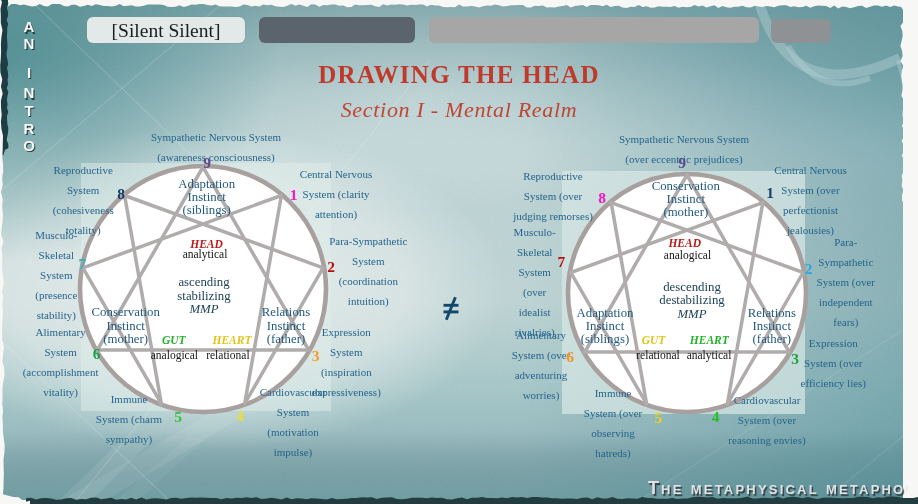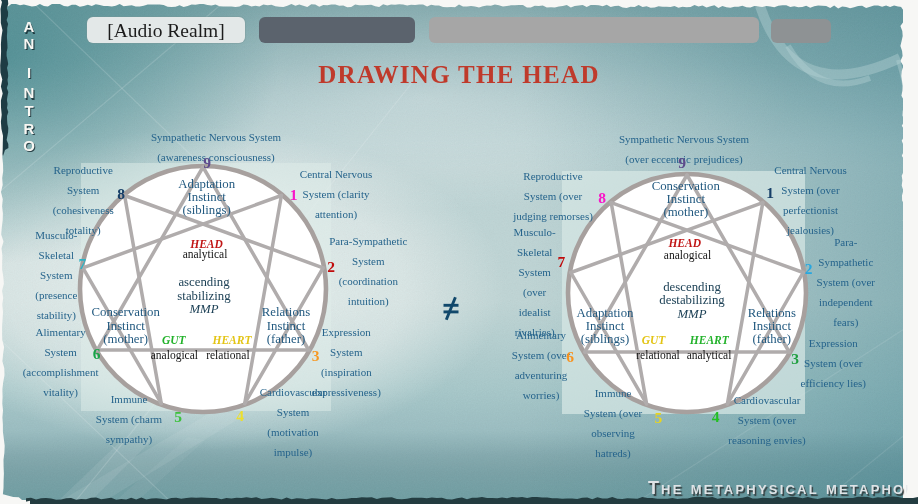--- a/index.html
+++ b/index.html
@@ -79,27 +79,29 @@
         <line x1="646.6" y1="403.9" x2="570.8" y2="272.5"></line>
         <line x1="570.8" y1="272.5" x2="762.8" y2="202.6"></line>
       </g>
 <g stroke="#11486b" stroke-width="2.9" stroke-linecap="butt">
 <line x1="443.5" y1="305.3" x2="458.5" y2="305.3"></line>
 <line x1="443.5" y1="311.9" x2="458.5" y2="311.9"></line>
 <line x1="446.3" y1="319.8" x2="455.4" y2="297.2"></line>
 </g>
 </svg>
 <div class="bar" style="left:87px;top:17px;width:158px;height:26px;background:#e3e8e8;box-shadow:0 0 0 1px rgba(120,150,150,0.35);"></div>
-<div style="position:absolute;left:87px;top:17px;width:158px;height:26px;text-align:center;font-size:19.5px;color:#1c1c1c;line-height:27px;">[Audio Realm]</div>
+<div style="position:absolute;left:87px;top:17px;width:158px;height:26px;text-align:center;font-size:19.5px;color:#1c1c1c;line-height:27px;">[Silent Silent]</div>
 <div class="bar" style="left:259px;top:17px;width:156px;height:26px;background:#5b636d;"></div>
 <div class="bar" style="left:429px;top:17px;width:330px;height:26px;background:#a6a6a6;"></div>
 <div class="bar" style="left:771px;top:19px;width:60px;height:24px;background:#8e9294;"></div>
 
 <div style="position:absolute;left:0;top:61px;width:918px;text-align:center;">
 <span style="font-size:25px;font-weight:bold;color:#bf3a2b;letter-spacing:1.3px;">DRAWING THE HEAD</span></div>
+<div style="position:absolute;left:0;top:97px;width:918px;text-align:center;">
+<span style="font-size:22px;font-style:italic;color:#c04532;letter-spacing:0.7px;">Section I - Mental Realm</span></div>
 <div class="lb" style="left:216px;top:147.3px">Sympathetic Nervous System<br>(awareness consciousness)</div>
     <div class="lb" style="left:336px;top:194px">Central Nervous<br>System (clarity<br>attention)</div>
     <div class="lb" style="left:368.3px;top:270.9px">Para-Sympathetic<br>System<br>(coordination<br>intuition)</div>
     <div class="lb" style="left:346.3px;top:362.3px">Expression<br>System<br>(inspiration<br>expressiveness)</div>
     <div class="lb" style="left:293px;top:421.9px">Cardiovascular<br>System<br>(motivation<br>impulse)</div>
     <div class="lb" style="left:129px;top:419px">Immune<br>System (charm<br>sympathy)</div>
     <div class="lb" style="left:60.6px;top:361.9px">Alimentary<br>System<br>(accomplishment<br>vitality)</div>
     <div class="lb" style="left:56.3px;top:274.5px">Musculo-<br>Skeletal<br>System<br>(presence<br>stability)</div>
     <div class="lb" style="left:83.2px;top:200px">Reproductive<br>System<br>(cohesiveness<br>totality)</div>
     <div class="lb" style="left:684px;top:148.5px">Sympathetic Nervous System<br>(over eccentric prejudices)</div>

